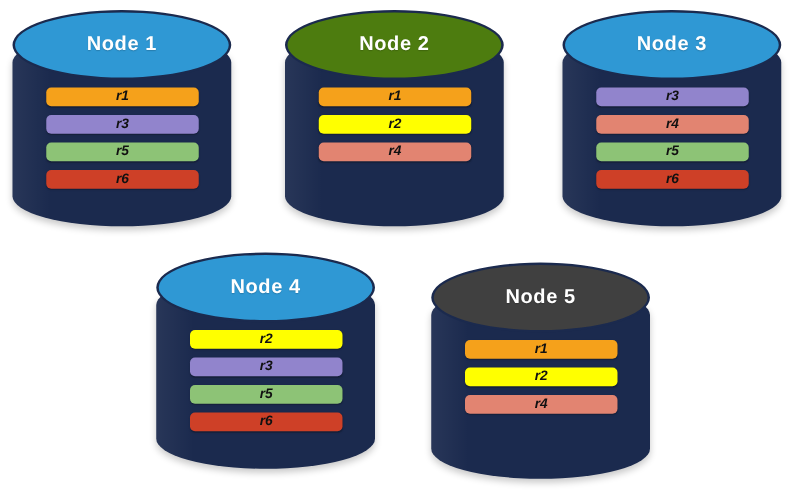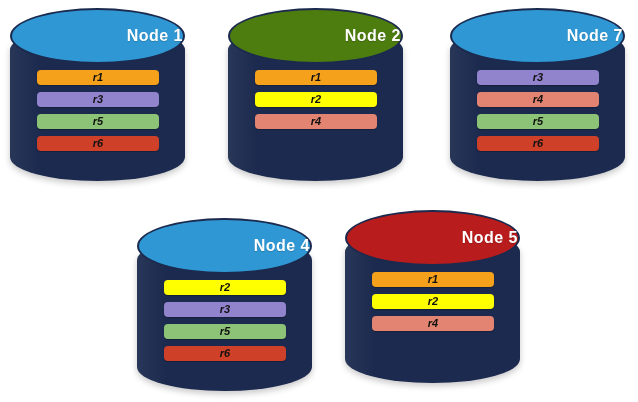--- a/index.html
+++ b/index.html
@@ -47,21 +47,21 @@
     left: 0;
     top: 0;
     width: 175px;
     height: 56px;
     border-radius: 50%;
     background: #2f98d4;
     border: 2px solid #1b2a4e;
     box-sizing: border-box;
     display: flex;
     align-items: center;
-    justify-content: flex-end;
+    justify-content: center;
   }
   .node-title {
     color: #ffffff;
     font-size: 16px;
     font-weight: bold;
     letter-spacing: 0.5px;
     white-space: nowrap;
     text-shadow: 0 1px 1px rgba(0,0,0,0.18);
   }
   .records {
@@ -122,38 +122,38 @@
           <span>r2</span>
         </div>
         <div class="record-bar" style="background: rgb(226, 132, 113);">
           <span>r4</span>
         </div>
       </div>
     </div>
     <div class="node" style="left: 450px; top: 8px;">
       <div class="cyl-body" style="background: rgb(27, 42, 78);"></div>
       <div class="cyl-top" style="background: rgb(47, 152, 212); border-color: rgb(27, 42, 78);">
-        <span class="node-title">Node 7</span>
+        <span class="node-title">Node 3</span>
       </div>
       <div class="records">
         <div class="record-bar" style="background: rgb(145, 132, 204);">
           <span>r3</span>
         </div>
         <div class="record-bar" style="background: rgb(226, 132, 113);">
           <span>r4</span>
         </div>
         <div class="record-bar" style="background: rgb(141, 195, 118);">
           <span>r5</span>
         </div>
         <div class="record-bar" style="background: rgb(206, 64, 39);">
           <span>r6</span>
         </div>
       </div>
     </div>
-    <div class="node" style="left: 125px; top: 218px; margin-left: 12px;">
+    <div class="node" style="left: 125px; top: 202px;">
       <div class="cyl-body" style="background: rgb(27, 42, 78);"></div>
       <div class="cyl-top" style="background: rgb(47, 152, 212); border-color: rgb(27, 42, 78);">
         <span class="node-title">Node 4</span>
       </div>
       <div class="records">
         <div class="record-bar" style="background: rgb(255, 255, 0);">
           <span>r2</span>
         </div>
         <div class="record-bar" style="background: rgb(145, 132, 204);">
           <span>r3</span>
@@ -161,21 +161,21 @@
         <div class="record-bar" style="background: rgb(141, 195, 118);">
           <span>r5</span>
         </div>
         <div class="record-bar" style="background: rgb(206, 64, 39);">
           <span>r6</span>
         </div>
       </div>
     </div>
     <div class="node" style="left: 345px; top: 210px;">
       <div class="cyl-body" style="background: rgb(27, 42, 78);"></div>
-      <div class="cyl-top" style="background: #b91c1c; border-color: rgb(27, 42, 78);">
+      <div class="cyl-top" style="background: #404040; border-color: rgb(27, 42, 78);">
         <span class="node-title">Node 5</span>
       </div>
       <div class="records">
         <div class="record-bar" style="background: rgb(245, 161, 27);">
           <span>r1</span>
         </div>
         <div class="record-bar" style="background: rgb(255, 255, 0);">
           <span>r2</span>
         </div>
         <div class="record-bar" style="background: rgb(226, 132, 113);">

